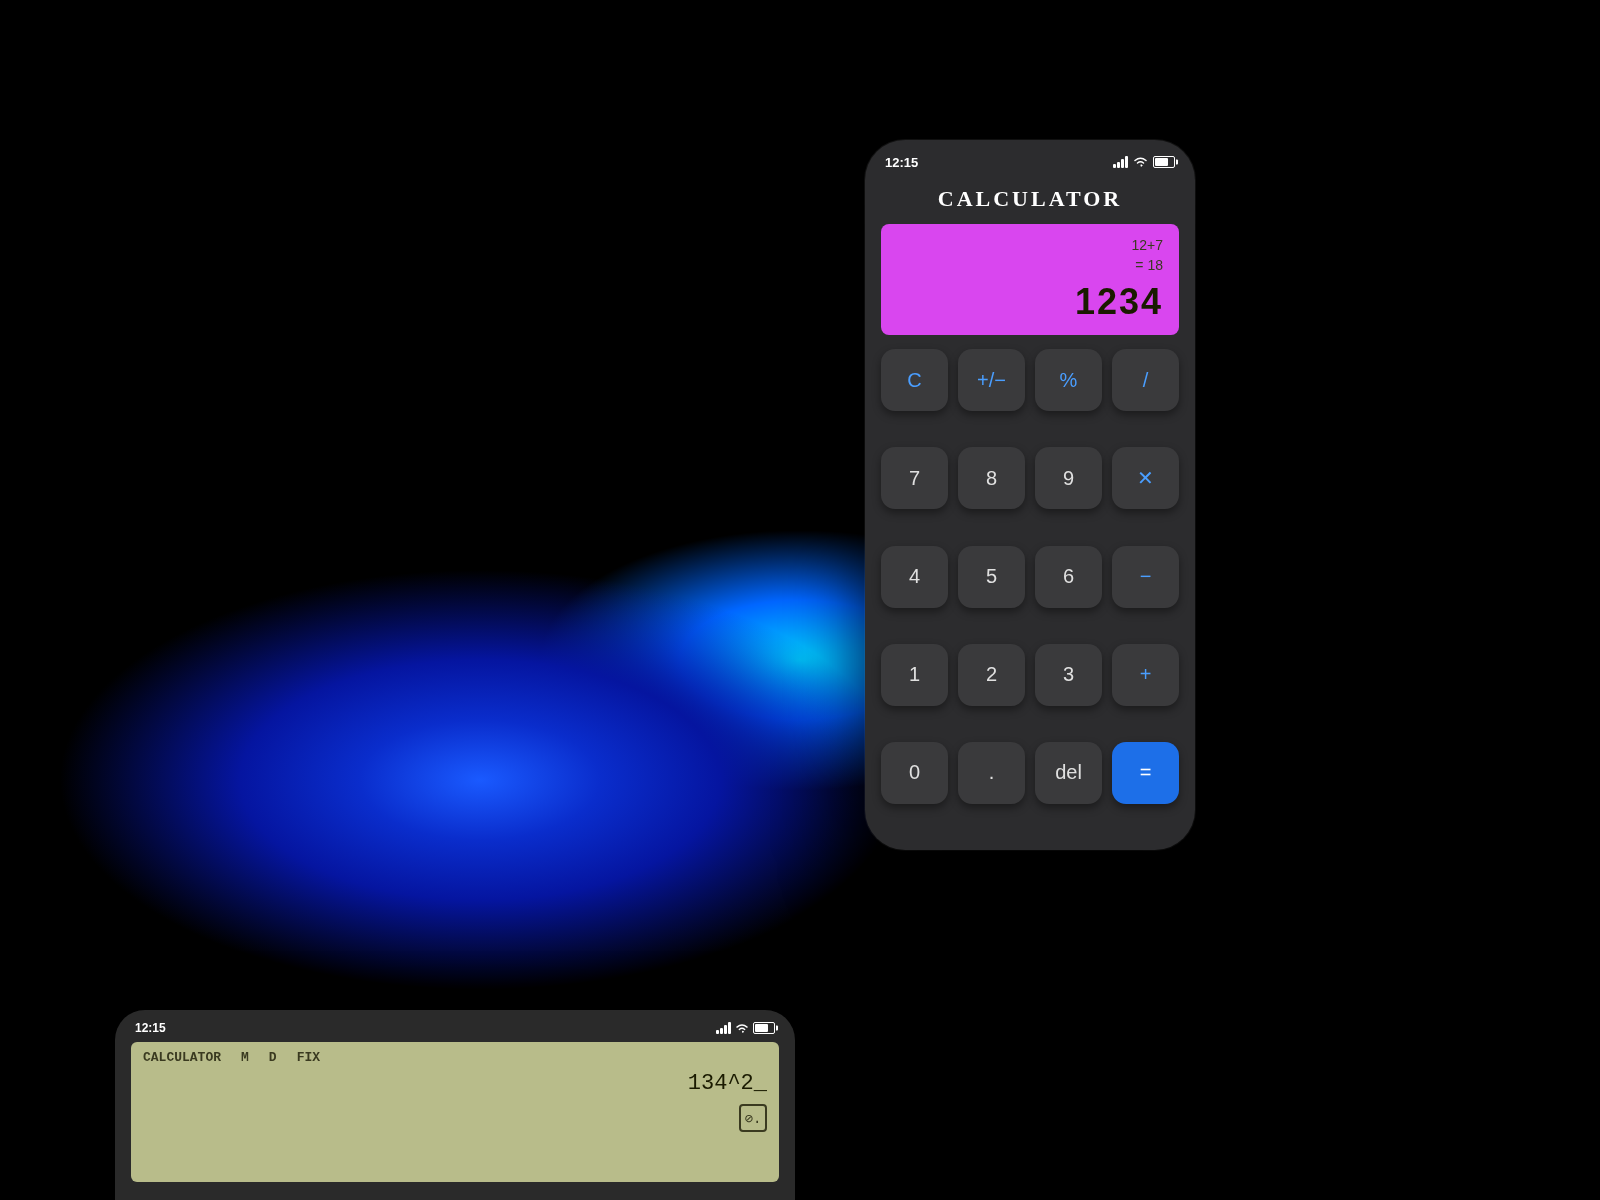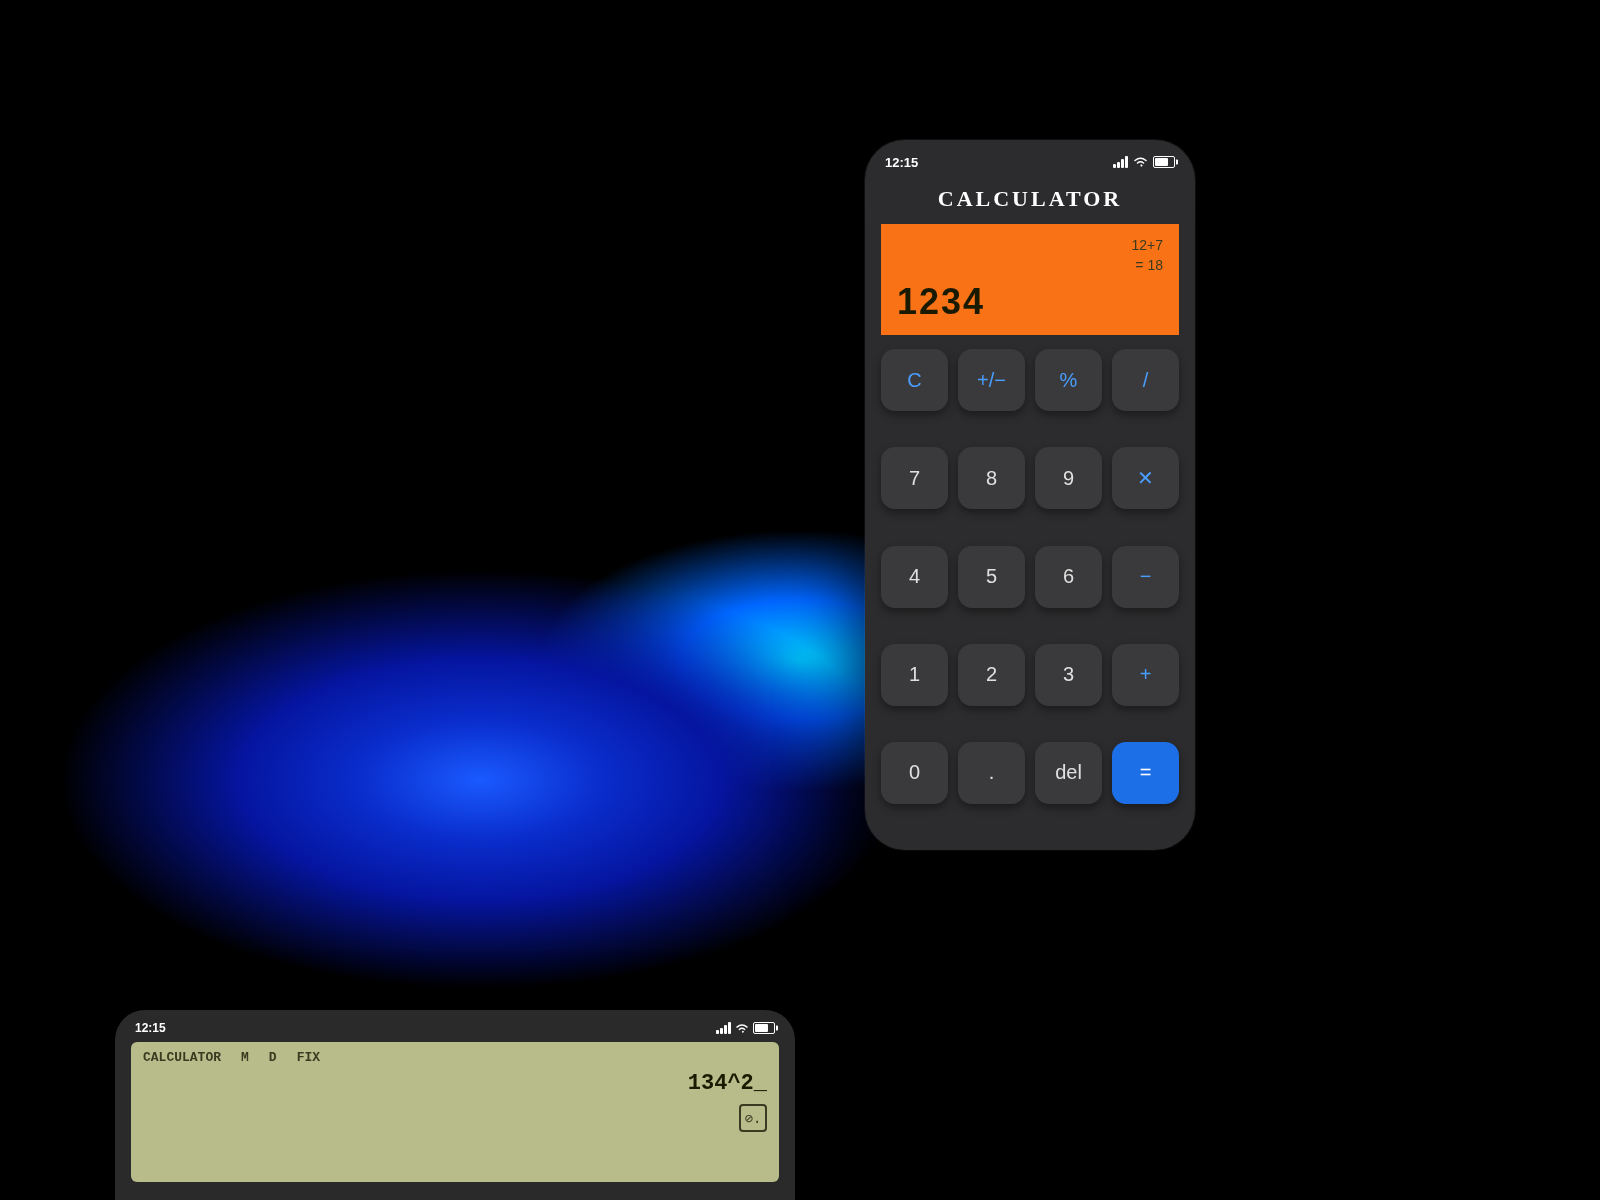--- a/index.html
+++ b/index.html
@@ -113,38 +113,38 @@
       font-size: 22px;
       font-weight: 700;
       letter-spacing: 3px;
       color: #fff;
       font-family: Georgia, 'Times New Roman', serif;
     }
 
     
     .calc-display {
       margin: 0 16px 14px 16px;
-      background: #f97316;
-      border-radius: 0;
+      background: #d946ef;
+      border-radius: 8px;
       padding: 12px 16px;
       min-height: 110px;
       display: flex;
       flex-direction: column;
       justify-content: space-between;
     }
 
     .display-history {
       text-align: right;
       color: #3a3a20;
       font-size: 14px;
       line-height: 1.4;
     }
 
     .display-current {
-      text-align: left;
+      text-align: right;
       color: #1a1a00;
       font-size: 36px;
       font-weight: 700;
       letter-spacing: 2px;
       margin-top: 6px;
     }
 
     
     .btn-grid {
       display: grid;
@@ -226,21 +226,21 @@
       gap: 20px;
       font-size: 13px;
       font-weight: 600;
       color: #3a3a20;
       font-family: 'Courier New', monospace;
       padding-bottom: 6px;
     }
 
     .sec-display-expr {
       font-size: 22px;
-      font-weight: 700;
+      font-weight: 400;
       color: #1a1a00;
       font-family: 'Courier New', monospace;
       text-align: right;
     }
 
     .sec-display-icon {
       display: flex;
       justify-content: flex-end;
       margin-top: 8px;
     }

